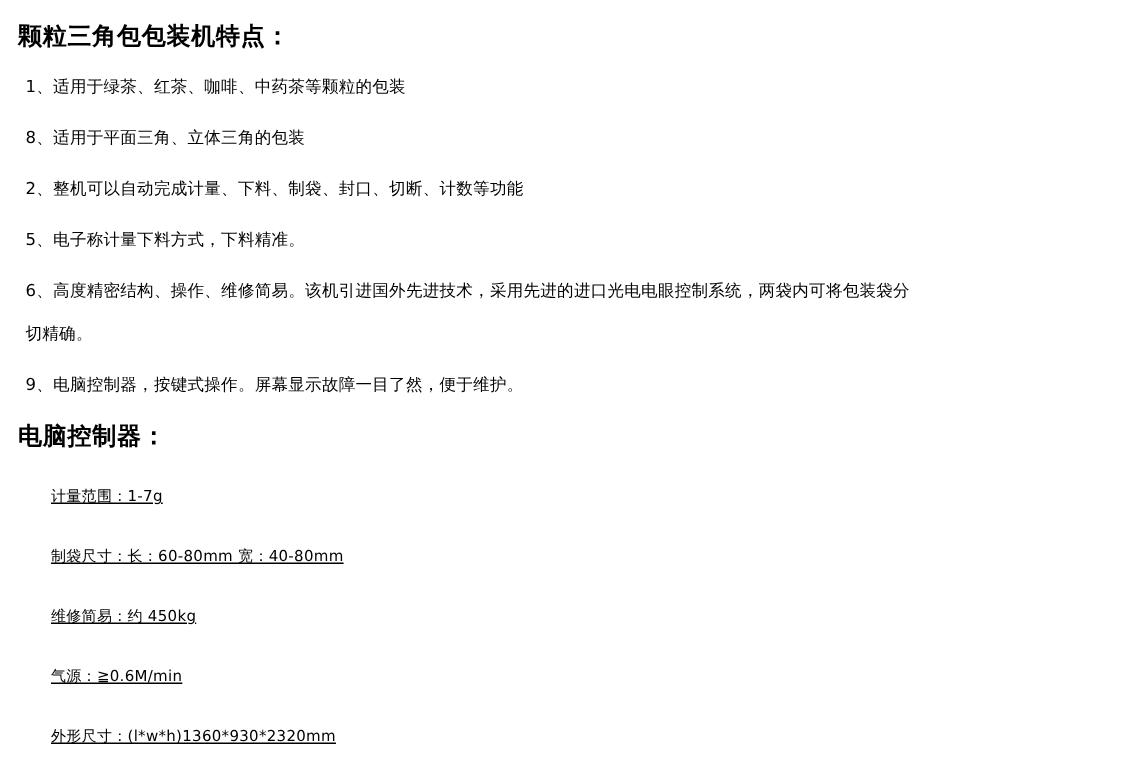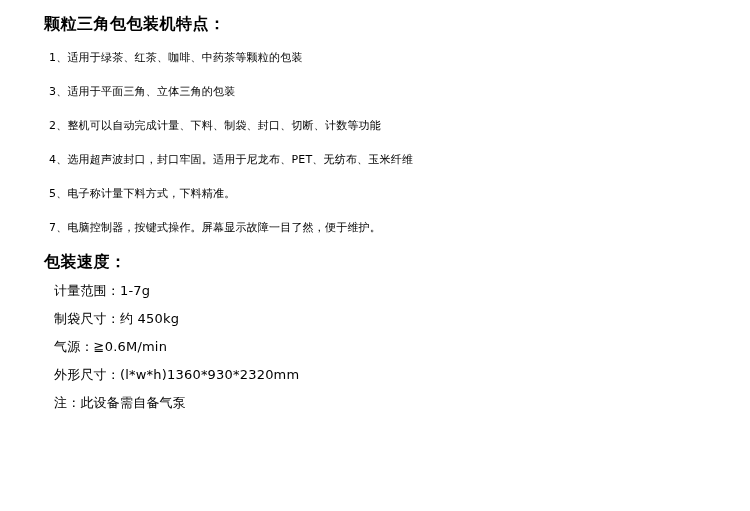--- a/index.html
+++ b/index.html
@@ -12,21 +12,21 @@
     background: #ffffff;
     font-family: "DejaVu Sans", "Liberation Sans", sans-serif;
     color: #000000;
     overflow: hidden;
   }
   .page {
     position: relative;
     width: 626px;
     height: 511px;
     box-sizing: border-box;
-    padding: 10px 14px 0 44px;
+    padding: 10px 14px 0 12px;
   }
   .heading {
     font-size: 16px;
     font-weight: bold;
     line-height: 28px;
     letter-spacing: 0.5px;
     margin: 0 0 2px 0;
   }
   .feature-list {
     list-style: none;
@@ -46,49 +46,51 @@
     line-height: 30px;
     letter-spacing: 0.5px;
     margin: 2px 0 0 0;
   }
   .spec-list {
     list-style: none;
     margin: 0;
     padding: 0 0 0 10px;
   }
   .spec-list li {
-    font-size: 13px;
+    font-size: 10px;
     line-height: 28px;
     letter-spacing: 0.2px;
-    margin: 0;
+    margin: 12px;
     padding: 0;
+    text-decoration: underline;
   }
   .mono-ish {
     font-family: "DejaVu Sans", "Liberation Sans", sans-serif;
   }
 </style>
 </head>
 <body>
 
 <div class="page">
 
   <h1 class="heading">颗粒三角包包装机特点：</h1>
 
   <ul class="feature-list">
     <li>1、适用于绿茶、红茶、咖啡、中药茶等颗粒的包装</li>
-    <li>3、适用于平面三角、立体三角的包装</li>
+    <li>8、适用于平面三角、立体三角的包装</li>
     <li>2、整机可以自动完成计量、下料、制袋、封口、切断、计数等功能</li>
-    <li>4、选用超声波封口，封口牢固。适用于尼龙布、PET、无纺布、玉米纤维</li>
     <li>5、电子称计量下料方式，下料精准。</li>
-    <li>7、电脑控制器，按键式操作。屏幕显示故障一目了然，便于维护。</li>
+    <li>6、高度精密结构、操作、维修简易。该机引进国外先进技术，采用先进的进口光电电眼控制系统，两袋内可将包装袋分切精确。</li>
+    <li>9、电脑控制器，按键式操作。屏幕显示故障一目了然，便于维护。</li>
   </ul>
 
-  <h2 class="spec-heading">包装速度：</h2>
+  <h2 class="spec-heading">电脑控制器：</h2>
 
   <ul class="spec-list">
     <li class="mono-ish">计量范围：1-7g</li>
-    <li class="mono-ish">制袋尺寸：约 450kg</li>
+    <li class="mono-ish">制袋尺寸：长：60-80mm  宽：40-80mm</li>
+    <li class="mono-ish">维修简易：约 450kg</li>
     <li class="mono-ish">气源：≧0.6M/min</li>
     <li class="mono-ish">外形尺寸：(l*w*h)1360*930*2320mm</li>
     <li class="mono-ish">注：此设备需自备气泵</li>
   </ul>
 
 </div>
 
 </body></html>

